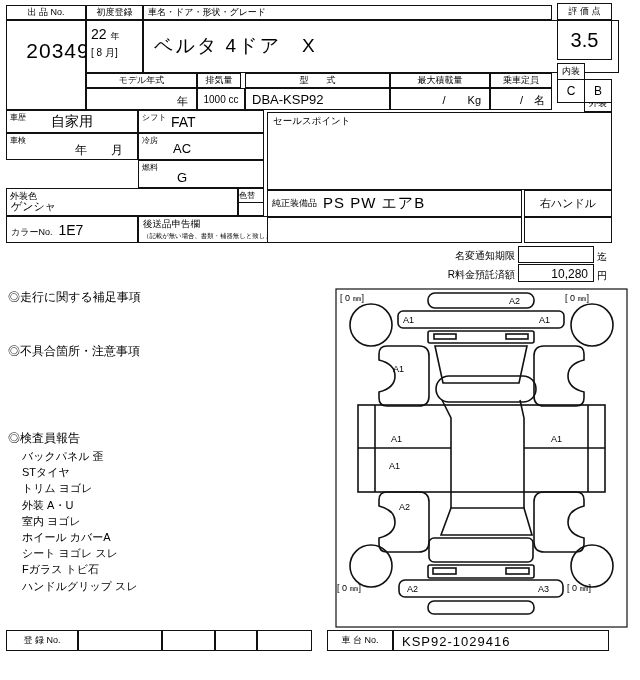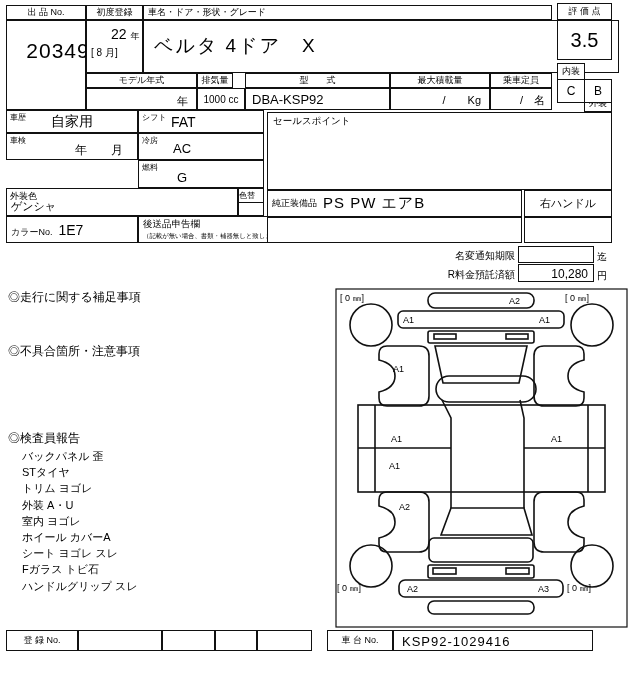--- a/index.html
+++ b/index.html
@@ -21,34 +21,34 @@
 
 <div id="sheet">
 
   <div class="cell hdr" style="left:6px;top:5px;width:80px;height:15px;">出 品 No.</div>
   <div class="cell ctr" style="left:6px;top:20px;width:80px;height:90px;padding-left:24px;">
     <span class="val-big" style="margin-bottom:28px;">20349</span>
   </div>
 
   <div class="cell hdr" style="left:86px;top:5px;width:57px;height:15px;">初度登録</div>
   <div class="cell" style="left:86px;top:20px;width:57px;height:53px;">
-    <div style="padding:5px 0 0 24px;font-size:14px;">
+    <div style="padding:5px 0 0 4px;font-size:14px;">
       <span>22</span>
       <span style="font-size:9px;">年</span>
     </div>
     <div style="padding:3px 0 0 4px;font-size:10px;">[ 8 月]</div>
   </div>
 
   <div class="cell hdr hdrL" style="left:143px;top:5px;width:409px;height:15px;">車名・ドア・形状・グレード</div>
   <div class="cell" style="left:143px;top:20px;width:476px;height:53px;">
     <div style="padding:12px 0 0 10px;font-size:19px;letter-spacing:2px;">ベルタ 4ドア　X</div>
   </div>
 
   <div class="cell hdr" style="left:86px;top:73px;width:111px;height:15px;">モデル年式</div>
-  <div class="cell hdr" style="left:197px;top:73px;width:36px;height:15px;">排気量</div>
+  <div class="cell hdr" style="left:197px;top:73px;width:44px;height:15px;">排気量</div>
   <div class="cell hdr" style="left:245px;top:73px;width:145px;height:15px;">型　　式</div>
   <div class="cell hdr" style="left:390px;top:73px;width:100px;height:15px;">最大積載量</div>
   <div class="cell hdr" style="left:490px;top:73px;width:62px;height:15px;">乗車定員</div>
 
   <div class="cell" style="left:86px;top:88px;width:111px;height:22px;">
     <div style="position:absolute;right:8px;top:5px;font-size:11px;">年</div>
   </div>
   <div class="cell ctr" style="left:197px;top:88px;width:48px;height:22px;font-size:10px;">1000 cc</div>
   <div class="cell" style="left:245px;top:88px;width:145px;height:22px;">
     <div style="padding:3px 0 0 6px;font-size:13px;">DBA-KSP92</div>
@@ -208,17 +208,17 @@
       </g>
   </svg>
 
   <div class="cell hdr" style="left:6px;top:630px;width:72px;height:21px;">登 録 No.</div>
   <div class="cell" style="left:78px;top:630px;width:84px;height:21px;"></div>
   <div class="cell" style="left:162px;top:630px;width:53px;height:21px;"></div>
   <div class="cell" style="left:215px;top:630px;width:42px;height:21px;"></div>
   <div class="cell" style="left:257px;top:630px;width:55px;height:21px;"></div>
 
   <div class="cell hdr" style="left:327px;top:630px;width:66px;height:21px;">車 台 No.</div>
-  <div class="cell" style="left:393px;top:630px;width:200px;height:21px;">
+  <div class="cell" style="left:393px;top:630px;width:216px;height:21px;">
     <div style="padding:3px 0 0 8px;font-size:13px;letter-spacing:1px;">KSP92-1029416</div>
   </div>
 
 </div>
 
 </body></html>

